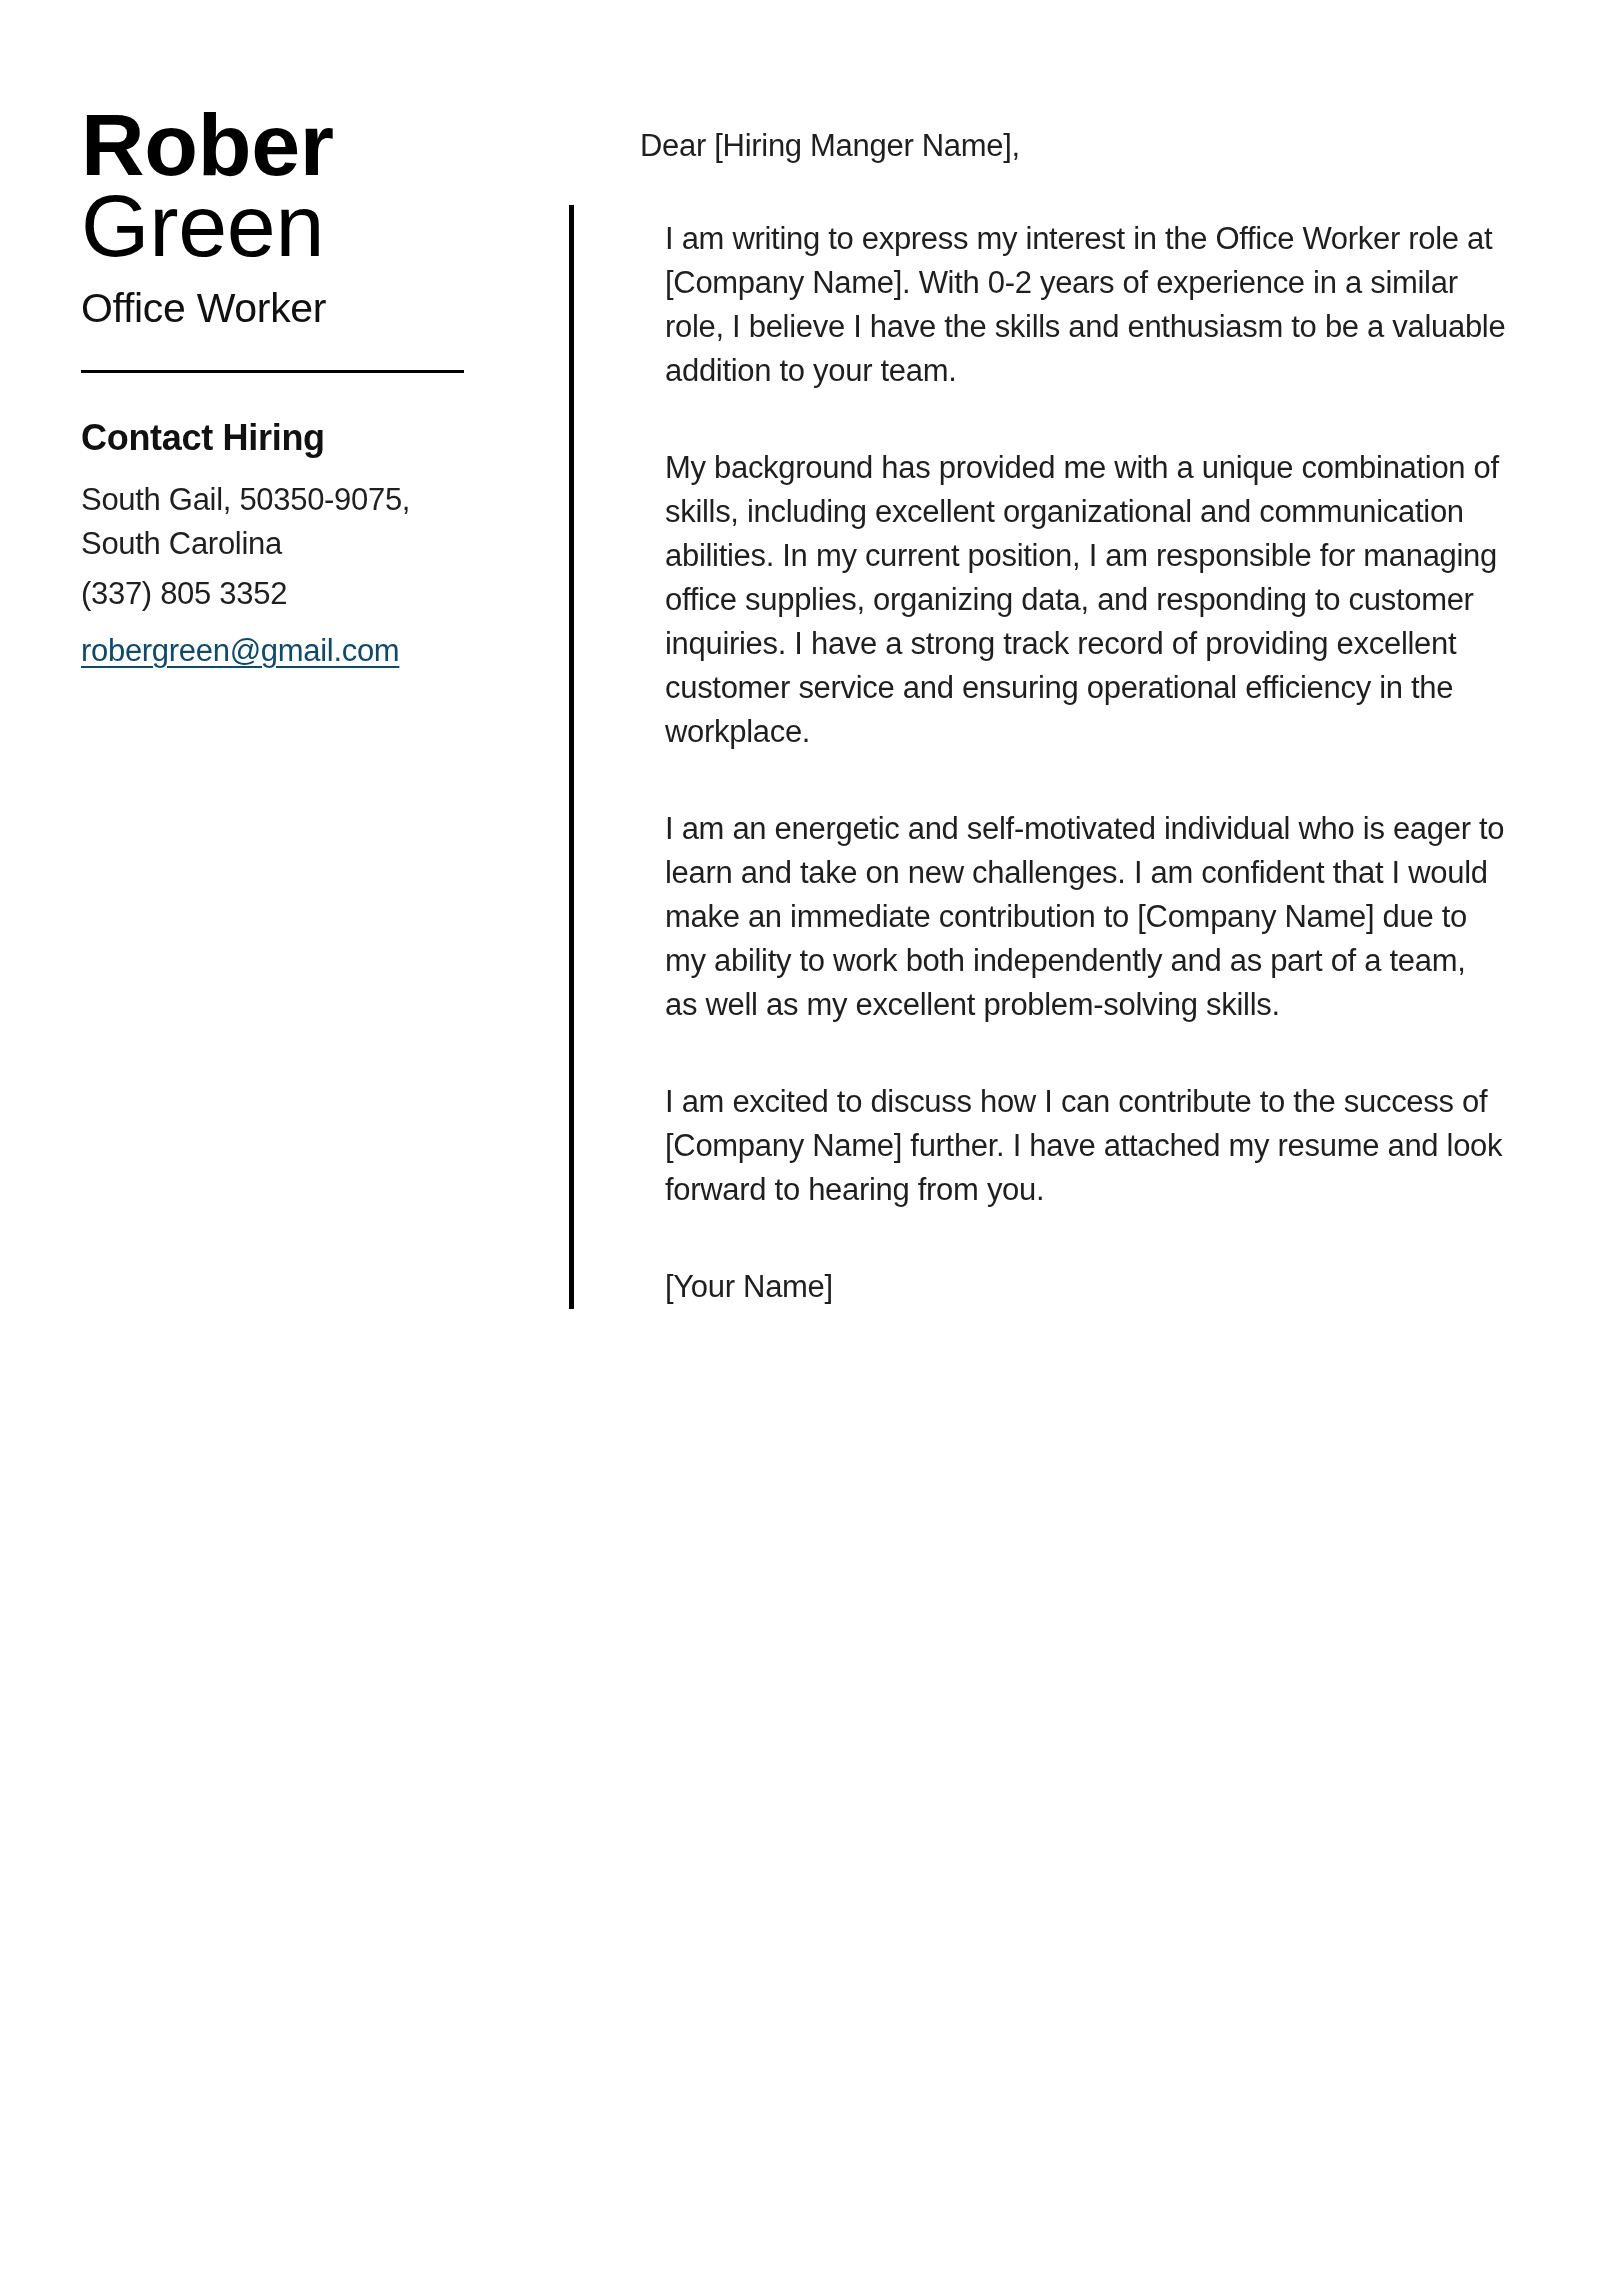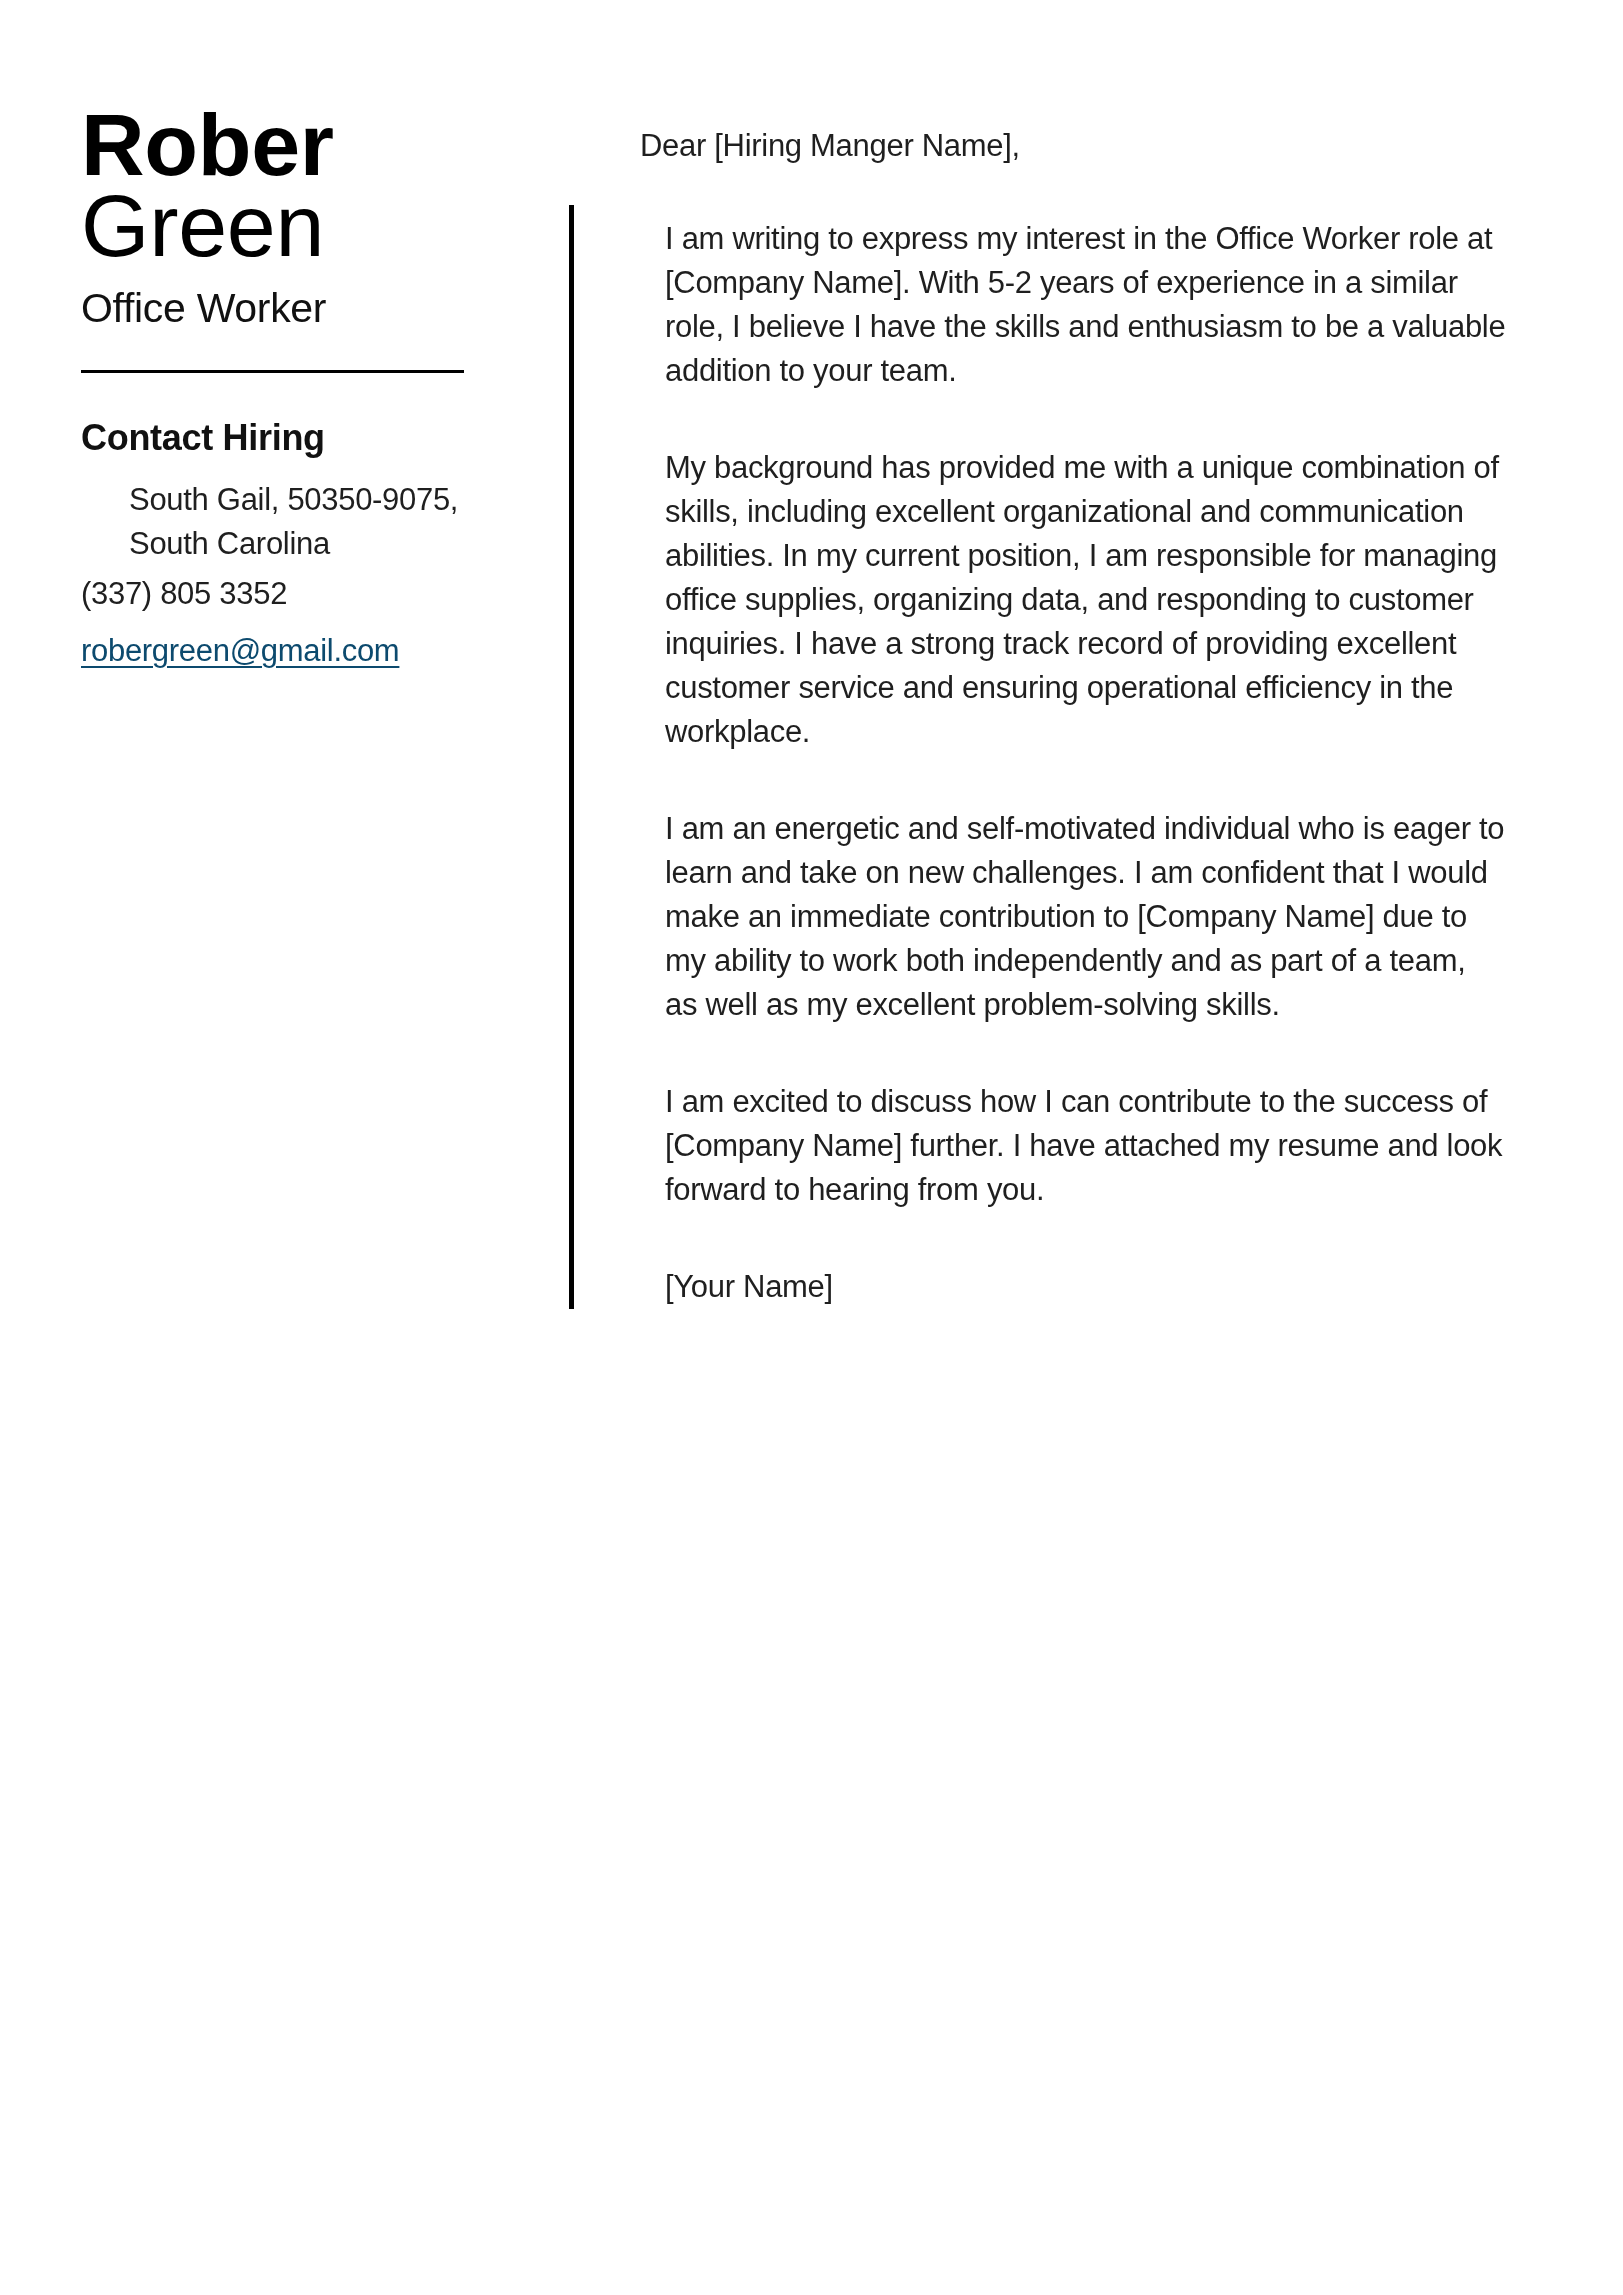--- a/index.html
+++ b/index.html
@@ -52,21 +52,21 @@
     line-height: 46px;
     font-weight: 700;
     color: #111111;
     white-space: pre;
   }
   .contact-line {
     font-size: 31px;
     line-height: 44px;
     white-space: pre;
   }
-  .contact-address { margin-top: 16.4px; margin-left: 48px; }
+  .contact-address { margin-top: 16.4px; }
   .contact-phone   { margin-top: 6.5px; }
   .contact-email   { margin-top: 12.4px; }
   .email-link {
     color: #0c4a6e;
     text-decoration-thickness: 2px;
     text-underline-offset: 4.6px;
   }
 
   
   .letter {
@@ -109,21 +109,21 @@
     <p class="contact-line contact-address">South Gail, 50350-9075,
 South Carolina</p>
     <p class="contact-line contact-phone">(337) 805 3352</p>
     <p class="contact-line contact-email"><a class="email-link" href="#">robergreen@gmail.com</a></p>
   </aside>
 
   <main class="letter">
     <div class="salutation">Dear [Hiring Manger Name],</div>
     <div class="letter-body">
       <p>I am writing to express my interest in the Office Worker role at
-[Company Name]. With 5-2 years of experience in a similar
+[Company Name]. With 0-2 years of experience in a similar
 role, I believe I have the skills and enthusiasm to be a valuable
 addition to your team.</p>
       <p>My background has provided me with a unique combination of
 skills, including excellent organizational and communication
 abilities. In my current position, I am responsible for managing
 office supplies, organizing data, and responding to customer
 inquiries. I have a strong track record of providing excellent
 customer service and ensuring operational efficiency in the
 workplace.</p>
       <p>I am an energetic and self-motivated individual who is eager to

